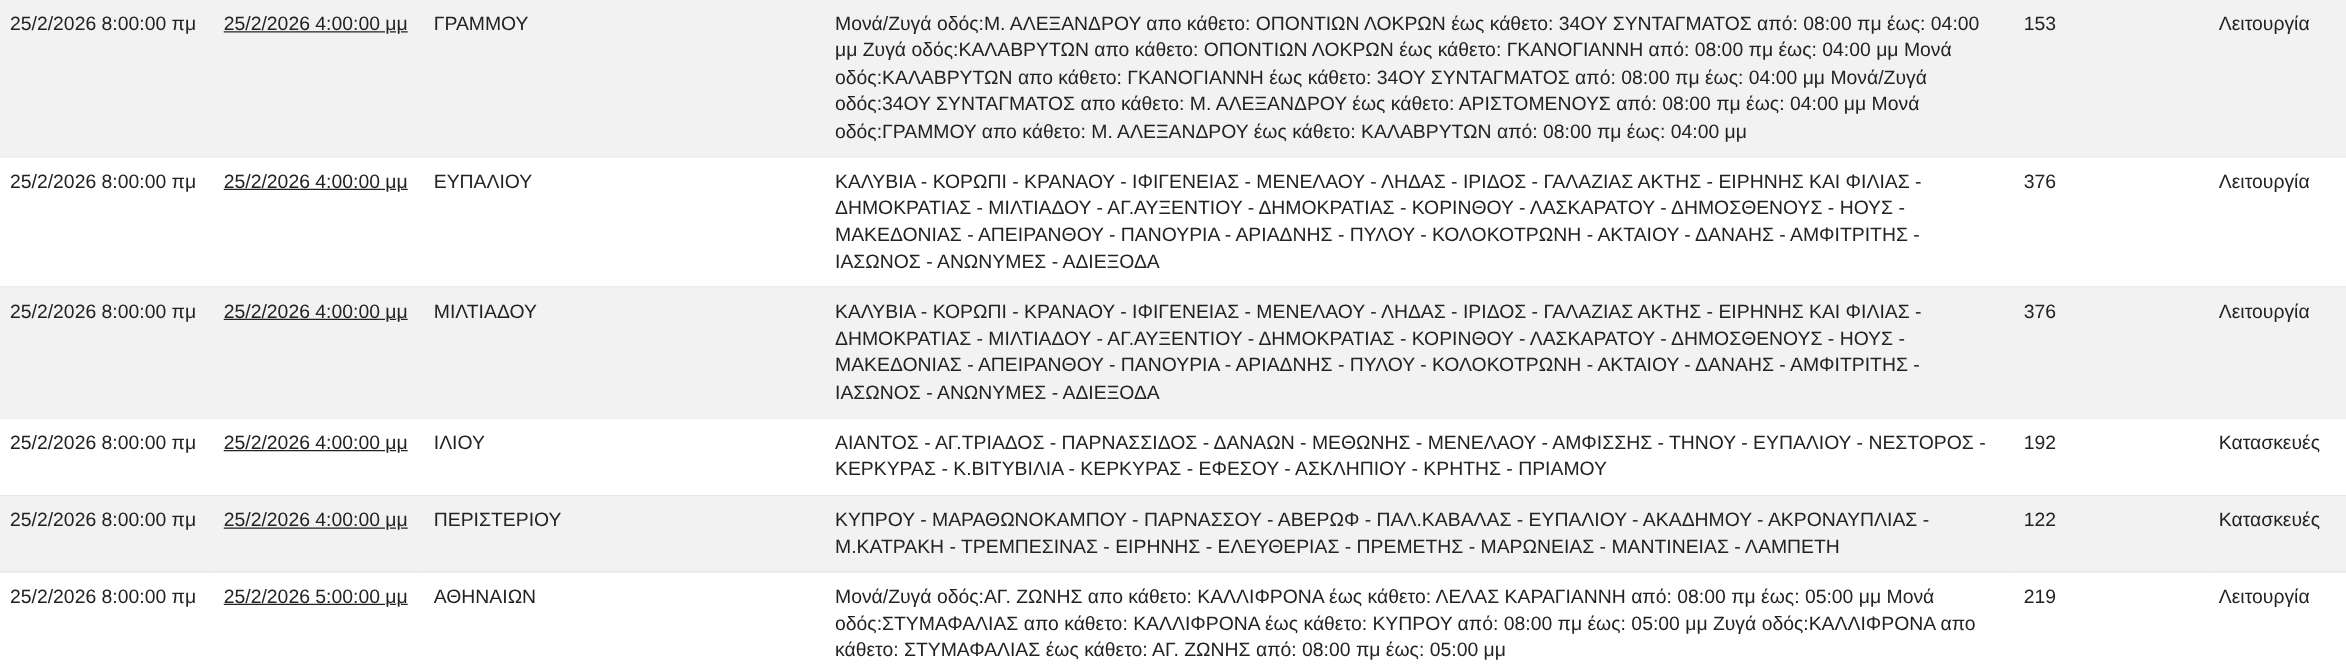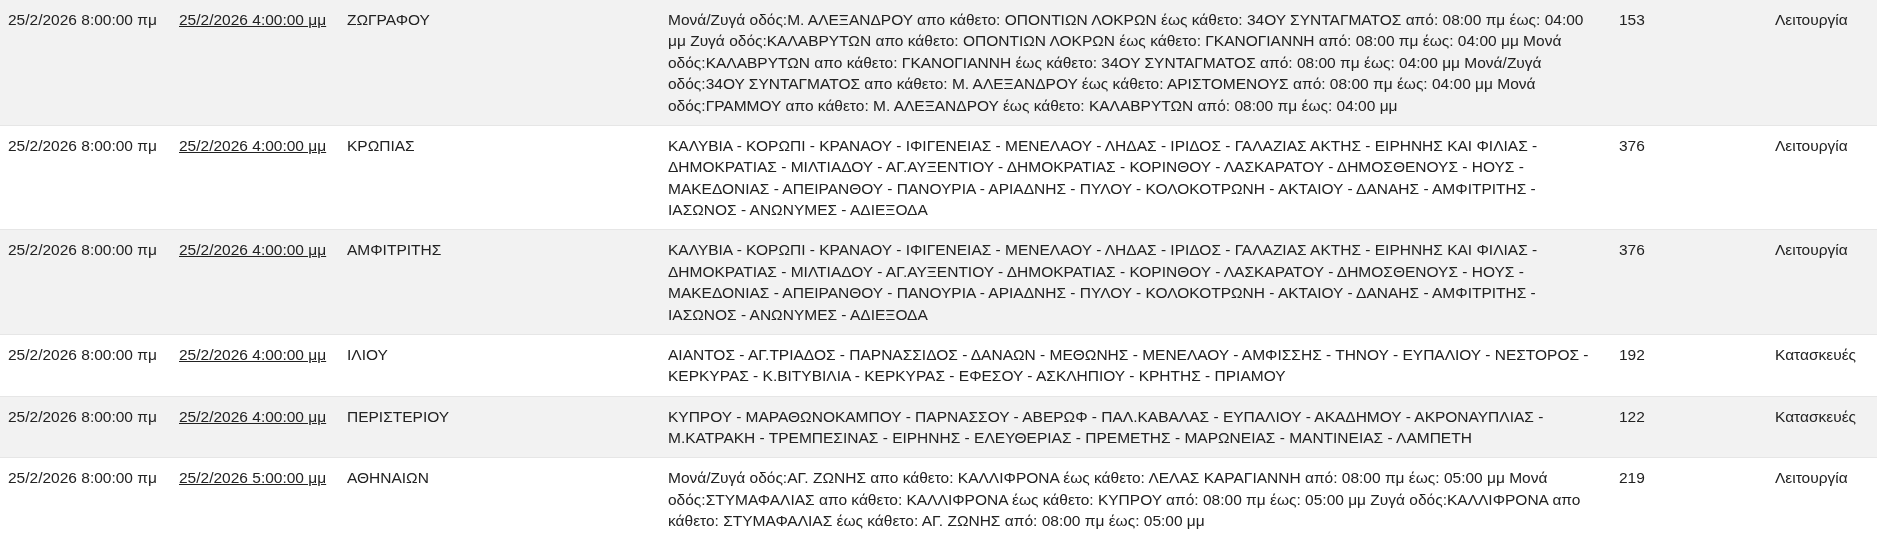--- a/index.html
+++ b/index.html
@@ -49,39 +49,39 @@
 </head>
 <body>
 
 <div class="table-wrap clip-bottom">
   <table class="outage-table">
     <tbody>
 
       <tr class="row-alt">
         <td class="col-start">25/2/2026 8:00:00 πμ</td>
         <td class="col-end">25/2/2026 4:00:00 μμ</td>
-        <td class="col-area">ΖΩΓΡΑΦΟΥ</td>
+        <td class="col-area">ΓΡΑΜΜΟΥ</td>
         <td class="col-desc">Μονά/Ζυγά οδός:Μ. ΑΛΕΞΑΝΔΡΟΥ απο κάθετο: ΟΠΟΝΤΙΩΝ ΛΟΚΡΩΝ έως κάθετο: 34ΟΥ ΣΥΝΤΑΓΜΑΤΟΣ από: 08:00 πμ έως: 04:00 μμ Ζυγά οδός:ΚΑΛΑΒΡΥΤΩΝ απο κάθετο: ΟΠΟΝΤΙΩΝ ΛΟΚΡΩΝ έως κάθετο: ΓΚΑΝΟΓΙΑΝΝΗ από: 08:00 πμ έως: 04:00 μμ Μονά οδός:ΚΑΛΑΒΡΥΤΩΝ απο κάθετο: ΓΚΑΝΟΓΙΑΝΝΗ έως κάθετο: 34ΟΥ ΣΥΝΤΑΓΜΑΤΟΣ από: 08:00 πμ έως: 04:00 μμ Μονά/Ζυγά οδός:34ΟΥ ΣΥΝΤΑΓΜΑΤΟΣ απο κάθετο: Μ. ΑΛΕΞΑΝΔΡΟΥ έως κάθετο: ΑΡΙΣΤΟΜΕΝΟΥΣ από: 08:00 πμ έως: 04:00 μμ Μονά οδός:ΓΡΑΜΜΟΥ απο κάθετο: Μ. ΑΛΕΞΑΝΔΡΟΥ έως κάθετο: ΚΑΛΑΒΡΥΤΩΝ από: 08:00 πμ έως: 04:00 μμ</td>
         <td class="col-count">153</td>
         <td class="col-status">Λειτουργία</td>
       </tr>
 
       <tr class="row-plain">
         <td class="col-start">25/2/2026 8:00:00 πμ</td>
         <td class="col-end">25/2/2026 4:00:00 μμ</td>
-        <td class="col-area">ΚΡΩΠΙΑΣ</td>
+        <td class="col-area">ΕΥΠΑΛΙΟΥ</td>
         <td class="col-desc">ΚΑΛΥΒΙΑ - ΚΟΡΩΠΙ - ΚΡΑΝΑΟΥ - ΙΦΙΓΕΝΕΙΑΣ - ΜΕΝΕΛΑΟΥ - ΛΗΔΑΣ - ΙΡΙΔΟΣ - ΓΑΛΑΖΙΑΣ ΑΚΤΗΣ - ΕΙΡΗΝΗΣ ΚΑΙ ΦΙΛΙΑΣ - ΔΗΜΟΚΡΑΤΙΑΣ - ΜΙΛΤΙΑΔΟΥ - ΑΓ.ΑΥΞΕΝΤΙΟΥ - ΔΗΜΟΚΡΑΤΙΑΣ - ΚΟΡΙΝΘΟΥ - ΛΑΣΚΑΡΑΤΟΥ - ΔΗΜΟΣΘΕΝΟΥΣ - ΗΟΥΣ - ΜΑΚΕΔΟΝΙΑΣ - ΑΠΕΙΡΑΝΘΟΥ - ΠΑΝΟΥΡΙΑ - ΑΡΙΑΔΝΗΣ - ΠΥΛΟΥ - ΚΟΛΟΚΟΤΡΩΝΗ - ΑΚΤΑΙΟΥ - ΔΑΝΑΗΣ - ΑΜΦΙΤΡΙΤΗΣ - ΙΑΣΩΝΟΣ - ΑΝΩΝΥΜΕΣ - ΑΔΙΕΞΟΔΑ</td>
         <td class="col-count">376</td>
         <td class="col-status">Λειτουργία</td>
       </tr>
 
       <tr class="row-alt">
         <td class="col-start">25/2/2026 8:00:00 πμ</td>
         <td class="col-end">25/2/2026 4:00:00 μμ</td>
-        <td class="col-area">ΑΜΦΙΤΡΙΤΗΣ</td>
+        <td class="col-area">ΜΙΛΤΙΑΔΟΥ</td>
         <td class="col-desc">ΚΑΛΥΒΙΑ - ΚΟΡΩΠΙ - ΚΡΑΝΑΟΥ - ΙΦΙΓΕΝΕΙΑΣ - ΜΕΝΕΛΑΟΥ - ΛΗΔΑΣ - ΙΡΙΔΟΣ - ΓΑΛΑΖΙΑΣ ΑΚΤΗΣ - ΕΙΡΗΝΗΣ ΚΑΙ ΦΙΛΙΑΣ - ΔΗΜΟΚΡΑΤΙΑΣ - ΜΙΛΤΙΑΔΟΥ - ΑΓ.ΑΥΞΕΝΤΙΟΥ - ΔΗΜΟΚΡΑΤΙΑΣ - ΚΟΡΙΝΘΟΥ - ΛΑΣΚΑΡΑΤΟΥ - ΔΗΜΟΣΘΕΝΟΥΣ - ΗΟΥΣ - ΜΑΚΕΔΟΝΙΑΣ - ΑΠΕΙΡΑΝΘΟΥ - ΠΑΝΟΥΡΙΑ - ΑΡΙΑΔΝΗΣ - ΠΥΛΟΥ - ΚΟΛΟΚΟΤΡΩΝΗ - ΑΚΤΑΙΟΥ - ΔΑΝΑΗΣ - ΑΜΦΙΤΡΙΤΗΣ - ΙΑΣΩΝΟΣ - ΑΝΩΝΥΜΕΣ - ΑΔΙΕΞΟΔΑ</td>
         <td class="col-count">376</td>
         <td class="col-status">Λειτουργία</td>
       </tr>
 
       <tr class="row-plain">
         <td class="col-start">25/2/2026 8:00:00 πμ</td>
         <td class="col-end">25/2/2026 4:00:00 μμ</td>
         <td class="col-area">ΙΛΙΟΥ</td>
         <td class="col-desc">ΑΙΑΝΤΟΣ - ΑΓ.ΤΡΙΑΔΟΣ - ΠΑΡΝΑΣΣΙΔΟΣ - ΔΑΝΑΩΝ - ΜΕΘΩΝΗΣ - ΜΕΝΕΛΑΟΥ - ΑΜΦΙΣΣΗΣ - ΤΗΝΟΥ - ΕΥΠΑΛΙΟΥ - ΝΕΣΤΟΡΟΣ - ΚΕΡΚΥΡΑΣ - Κ.ΒΙΤΥΒΙΛΙΑ - ΚΕΡΚΥΡΑΣ - ΕΦΕΣΟΥ - ΑΣΚΛΗΠΙΟΥ - ΚΡΗΤΗΣ - ΠΡΙΑΜΟΥ</td>

